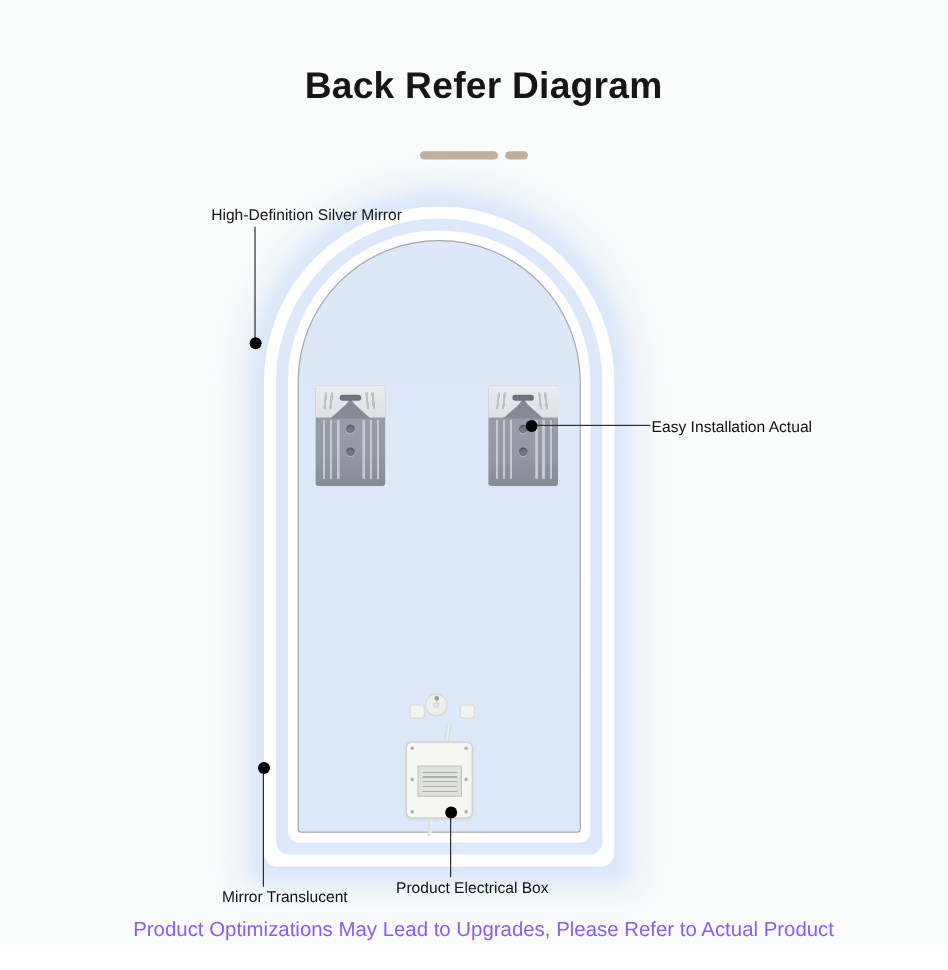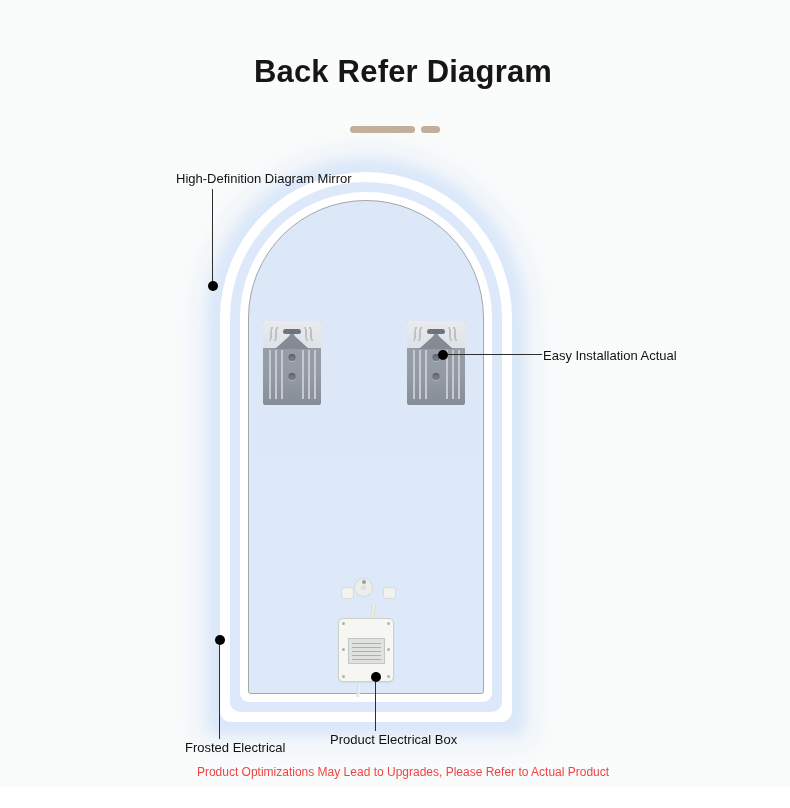--- a/index.html
+++ b/index.html
@@ -155,21 +155,21 @@
   .ln-frosted   { left:219px; top:645px; height:94px; }
   .lbl-frosted  { left:185px; top:740px; }
 
   .dot-ebox     { left:371px; top:672px; }
   .ln-ebox      { left:375px; top:682px; height:49px; }
   .lbl-ebox     { left:330px; top:732px; }
 
   
   .footer-note {
     position:absolute; left:16px; right:0; top:765px;
-    text-align:center; font-size:12px; font-weight:500; color:#ef4444;
+    text-align:center; font-size:17px; font-weight:500; color:#8b5cf6;
   }
 </style>
 </head>
 <body>
 
 <div class="canvas"></div>
 
 <h1 class="page-title">Back Refer Diagram</h1>
 
 <div class="accent-bars">
@@ -217,29 +217,29 @@
     <span class="screw s-tr"></span>
     <span class="screw s-bl"></span>
     <span class="screw s-br"></span>
     <span class="screw s-ml"></span>
     <span class="screw s-mr"></span>
     <span class="sticker"></span>
   </div>
   <span class="box-cable"></span>
 </div>
 
-<span class="callout-label lbl-mirror">High-Definition Diagram Mirror</span>
+<span class="callout-label lbl-mirror">High-Definition Silver Mirror</span>
 <span class="line-v ln-mirror"></span>
 <span class="dot dot-mirror"></span>
 
 <span class="dot dot-hanger"></span>
 <span class="line-h ln-hanger"></span>
 <span class="callout-label lbl-hanger">Easy Installation Actual</span>
 
 <span class="dot dot-frosted"></span>
 <span class="line-v ln-frosted"></span>
-<span class="callout-label lbl-frosted">Frosted Electrical</span>
+<span class="callout-label lbl-frosted">Mirror Translucent</span>
 
 <span class="dot dot-ebox"></span>
 <span class="line-v ln-ebox"></span>
 <span class="callout-label lbl-ebox">Product Electrical Box</span>
 
 <div class="footer-note">Product Optimizations May Lead to Upgrades, Please Refer to Actual Product</div>
 
 </body></html>

